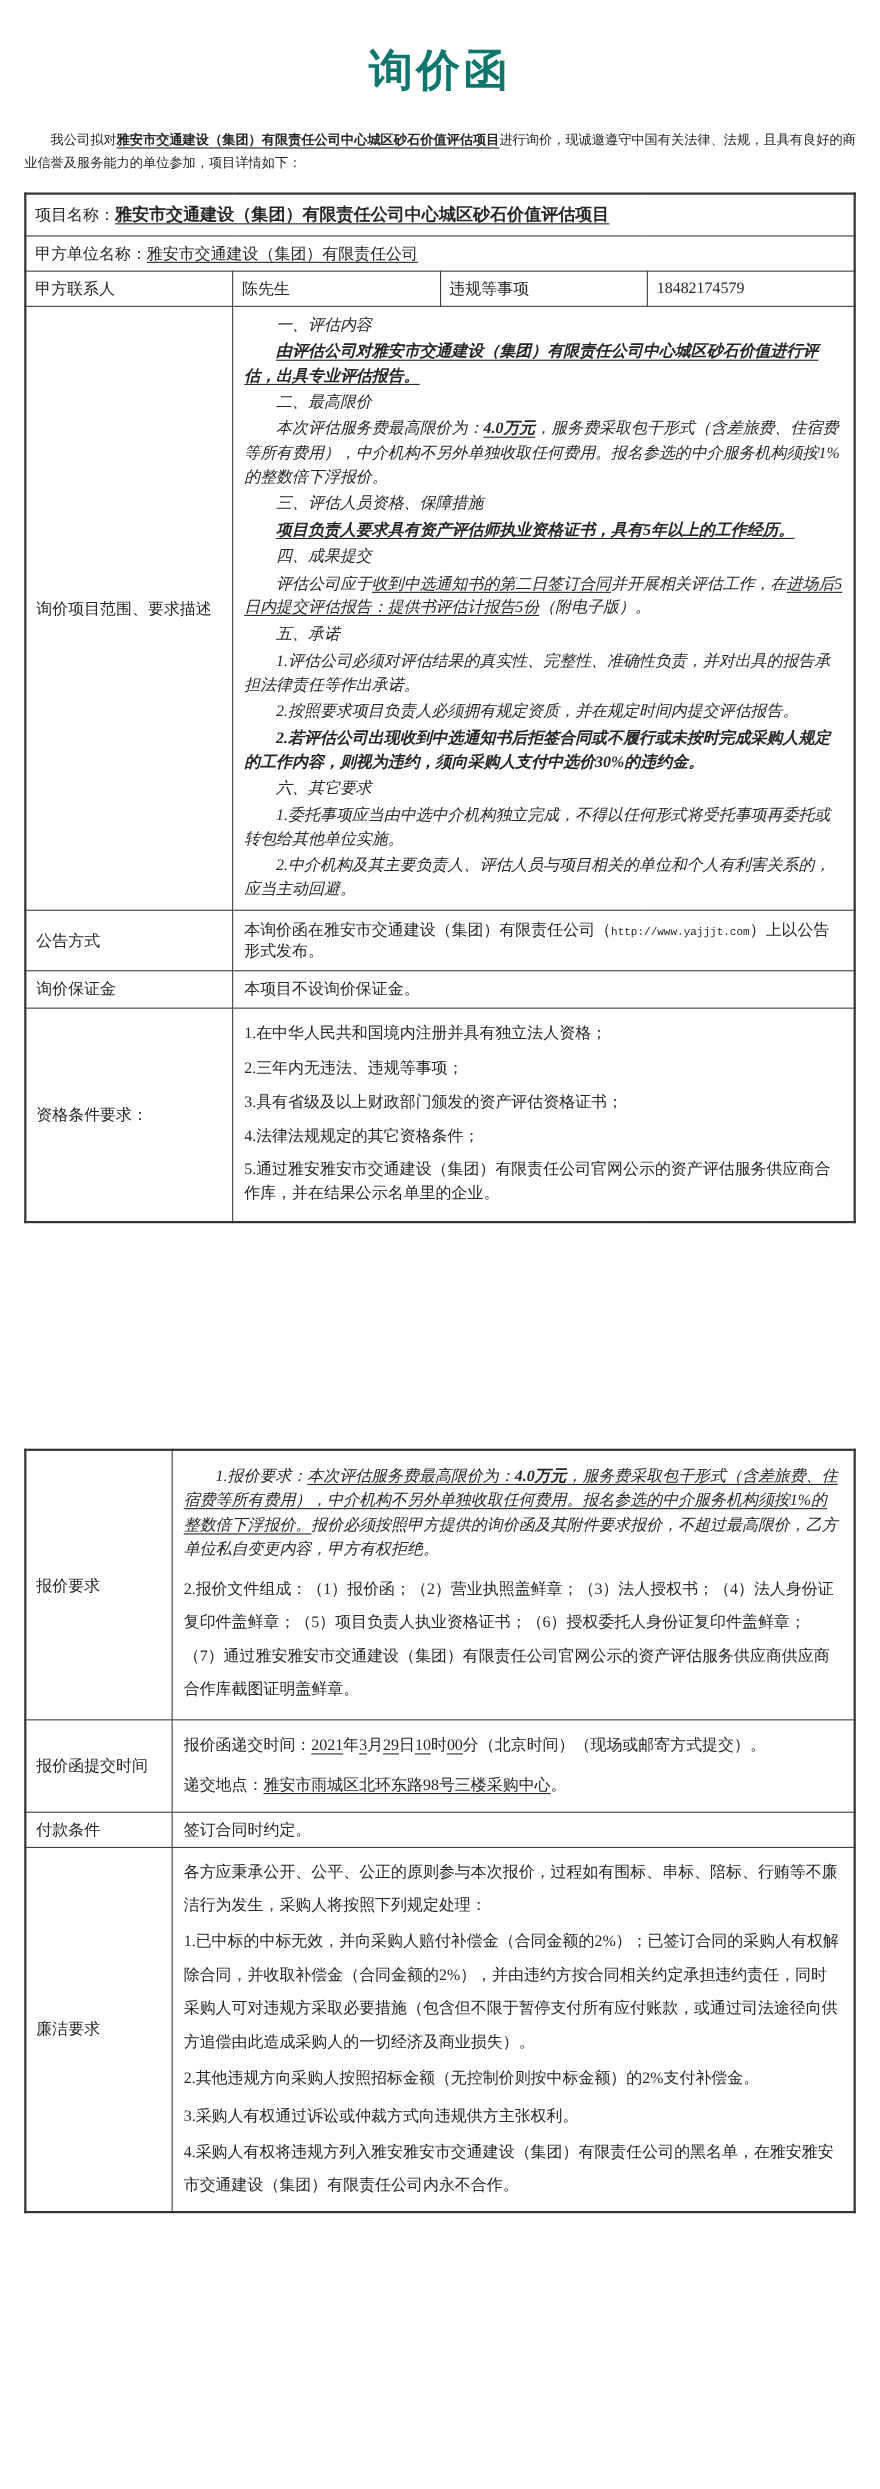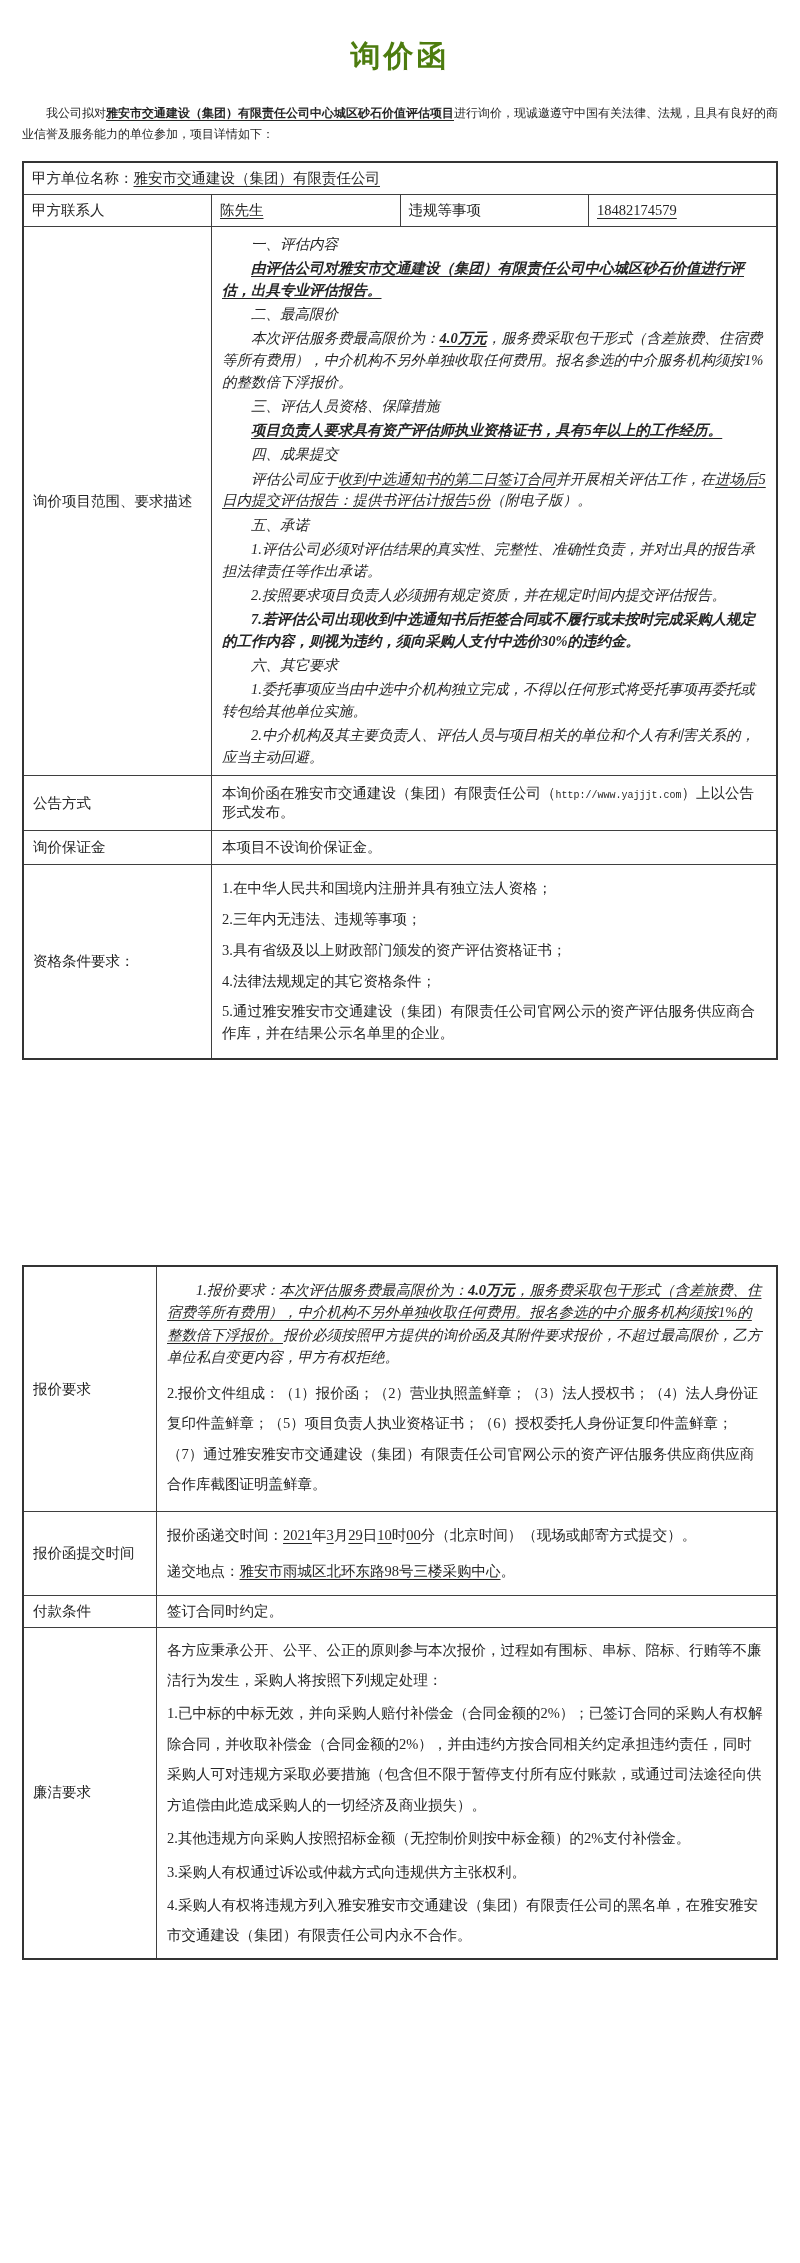--- a/index.html
+++ b/index.html
@@ -2,22 +2,22 @@
 <html><head>
 <meta charset="utf-8">
 <style>
   html,body{margin:0;padding:0;}
   body{
     width:800px;height:2263px;background:#ffffff;overflow:hidden;
     font-family:"Liberation Serif","DejaVu Serif",serif;color:#262626;
   }
   .page{width:800px;height:2263px;position:relative;}
   .doc-title{
-    padding-top:36px;text-align:center;font-size:30px;font-weight:bold;
-    letter-spacing:3px;color:#4d7c0f;
+    padding-top:36px;text-align:center;font-size:40px;font-weight:bold;
+    letter-spacing:3px;color:#0f766e;
   }
   .intro{
     margin:26px 22px 0 22px;font-size:12px;line-height:1.75;
     text-indent:2em;text-align:justify;
   }
   table{
     border-collapse:collapse;table-layout:fixed;width:756px;
     margin-left:22px;border:2px solid #343434;
   }
   .tbl-1{margin-top:16px;}
@@ -26,21 +26,21 @@
     border:1px solid #3f3f3f;padding:4px 8px;font-size:14.5px;
     vertical-align:middle;word-break:break-all;
   }
   .label-cell{width:115px;padding:6px 8px 6px 9px;text-align:justify;text-align-last:left;}
   .c2{width:232px;}
   .c3{width:95px;}
   .r1-cell{padding:8px 8px;}
   .r1-cell .b{font-size:15.5px;}
   .r2-cell{padding:6px 8px;}
   .r3-cell{padding:6px 8px;}
-  .u-val{text-decoration:underline;text-underline-offset:3px;}
+  .u-val{text-underline-offset:3px;}
   .content-cell{padding:4px 10px;}
   .content-cell p{margin:0;}
   .scope-cell p{margin:2.5px 0;line-height:1.5;}
   .announce-cell{padding:8px 10px;}
   .deposit-cell{padding:7px 10px;}
   .qual-cell p{margin:9px 0;line-height:1.5;}
   .quote-cell p{line-height:1.55;margin:8px 0;}
   .quote-cell p + p{line-height:2.1;margin-top:9px;}
   .submit-cell p{line-height:2.35;margin:2px 0;}
   .payment-cell{padding:3px 10px;}
@@ -54,20 +54,23 @@
 <body>
 
 <div class="page">
 
   <div class="doc-title">询价函</div>
 
   <p class="intro"><span class="">我公司拟对</span><span class="b u">雅安市交通建设（集团）有限责任公司中心城区砂石价值评估项目</span><span class="">进行询价，现诚邀遵守中国有关法律、法规，且具有良好的商业信誉及服务能力的单位参加，项目详情如下：</span></p>
 
   <table class="tbl-1">
     <tbody>
+        <tr>
+      <td colspan="4" class="r1-cell"><span class="">项目名称：</span><span class="b u">雅安市交通建设（集团）有限责任公司中心城区砂石价值评估项目</span></td>
+    </tr>
     <tr>
       <td colspan="4" class="r2-cell"><span class="">甲方单位名称：</span><span class="u">雅安市交通建设（集团）有限责任公司</span></td>
     </tr>
     <tr>
       <td class="label-cell r3-cell">甲方联系人</td>
       <td class="c2 r3-cell u-val">陈先生</td>
       <td class="c3 r3-cell">违规等事项</td>
       <td class="r3-cell u-val">18482174579</td>
     </tr>
     <tr>
@@ -77,21 +80,21 @@
             <p class="ind"><span class="b u">由评估公司对雅安市交通建设（集团）有限责任公司中心城区砂石价值进行评估，出具专业评估报告。</span></p>
             <p class="ind"><span class="">二、最高限价</span></p>
             <p class="ind"><span class="">本次评估服务费最高限价为：</span><span class="b u">4.0万元</span><span class="">，服务费采取包干形式（含差旅费、住宿费等所有费用），中介机构不另外单独收取任何费用。报名参选的中介服务机构须按1%的整数倍下浮报价。</span></p>
             <p class="ind"><span class="">三、评估人员资格、保障措施</span></p>
             <p class="ind"><span class="b u">项目负责人要求具有资产评估师执业资格证书，具有5年以上的工作经历。</span></p>
             <p class="ind"><span class="">四、成果提交</span></p>
             <p class="ind"><span class="">评估公司应于</span><span class="u">收到中选通知书的第二日签订合同</span><span class="">并开展相关评估工作，在</span><span class="u">进场后5日内提交评估报告：提供书评估计报告5份</span><span class="">（附电子版）。</span></p>
             <p class="ind"><span class="">五、承诺</span></p>
             <p class="ind"><span class="">1.评估公司必须对评估结果的真实性、完整性、准确性负责，并对出具的报告承担法律责任等作出承诺。</span></p>
             <p class="ind"><span class="">2.按照要求项目负责人必须拥有规定资质，并在规定时间内提交评估报告。</span></p>
-            <p class="ind"><span class="b">7.若评估公司出现收到中选通知书后拒签合同或不履行或未按时完成采购人规定的工作内容，则视为违约，须向采购人支付中选价30%的违约金。</span></p>
+            <p class="ind"><span class="b">2.若评估公司出现收到中选通知书后拒签合同或不履行或未按时完成采购人规定的工作内容，则视为违约，须向采购人支付中选价30%的违约金。</span></p>
             <p class="ind"><span class="">六、其它要求</span></p>
             <p class="ind"><span class="">1.委托事项应当由中选中介机构独立完成，不得以任何形式将受托事项再委托或转包给其他单位实施。</span></p>
             <p class="ind"><span class="">2.中介机构及其主要负责人、评估人员与项目相关的单位和个人有利害关系的，应当主动回避。</span></p>
           </td>
     </tr>
     <tr>
       <td class="label-cell">公告方式</td>
       <td colspan="3" class="content-cell announce-cell"><span class="">本询价函在雅安市交通建设（集团）有限责任公司（</span><span class="m">http://www.yajjjt.com</span><span class="">）上以公告形式发布。</span></td>
     </tr>
     <tr>

